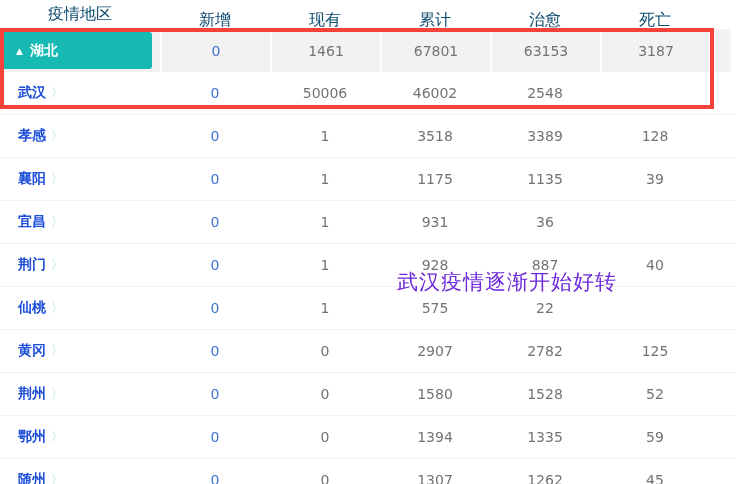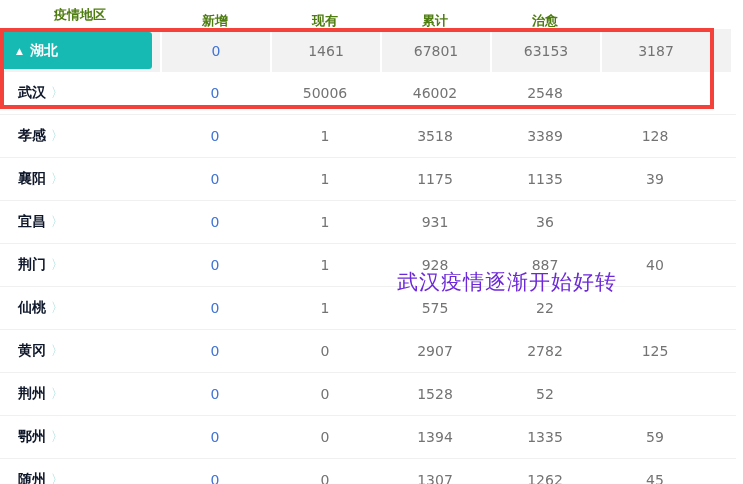--- a/index.html
+++ b/index.html
@@ -10,41 +10,41 @@
     font-family: "DejaVu Sans", "Liberation Sans", sans-serif;
   }
   .stage { position: relative; width: 743px; height: 484px; }
 
   
   .thead {
     display: flex; align-items: center;
     height: 29px; width: 736px;
   }
   .thead .hcell {
-    font-size: 13px; font-weight: bold; color: #4d7c0f;
+    font-size: 16px; font-weight: normal; color: #0c4a6e;
     text-align: center;
   }
   .hcell.c-region { width: 160px; }
   .hcell.c-val { width: 110px; margin-top: 12px; }
 
   
   .row {
     display: flex; align-items: center;
     height: 43px; width: 736px;
     position: relative;
     border-bottom: 1px solid #f0f0f0;
     background: #fff;
   }
   .cell { height: 100%; display: flex; align-items: center; justify-content: center; }
   .cell.region { width: 160px; justify-content: flex-start; padding-left: 18px; }
   .cell.val { width: 110px; }
   .cell.filler { flex: 1; margin-right: 5px; }
 
   .rname {
-    font-size: 14px; font-weight: bold; color: #0f172a;
+    font-size: 14px; font-weight: bold; color: #1d4ed8;
   }
   .chev {
     font-size: 12px; color: #9adbd8; margin-left: 5px; font-weight: normal;
     transform: scaleY(1.1);
   }
   .num { font-size: 14px; color: #737373; }
   .blue { color: #4073d6; cursor: pointer; }
 
   
   .row.province { border-bottom: none; }
@@ -78,20 +78,21 @@
 <body>
 
 <div class="stage">
 
   <div class="thead">
     <div class="hcell c-region">疫情地区</div>
     <div class="hcell c-val">新增</div>
     <div class="hcell c-val">现有</div>
     <div class="hcell c-val">累计</div>
     <div class="hcell c-val">治愈</div>
+    <div class="hcell c-val">死亡</div>
   </div>
 
   <div id="tbody">
   <div class="row province">
     <div class="cell region">
       <div class="chip">
         <span class="tri">▲</span>
         <span class="pname">湖北</span>
       </div>
     </div>
@@ -270,20 +271,23 @@
       <span class="rname">荆州</span>
       <span class="chev">〉</span>
     </div>
     <div class="cell val">
           <span class="num blue">0</span>
         </div>
     <div class="cell val">
           <span class="num">0</span>
         </div>
     <div class="cell val">
+          <span class="num">1580</span>
+        </div>
+    <div class="cell val">
           <span class="num">1528</span>
         </div>
     <div class="cell val">
           <span class="num">52</span>
         </div>
     <div class="cell filler"></div>
   </div>
 
   <div class="row">
     <div class="cell region">

